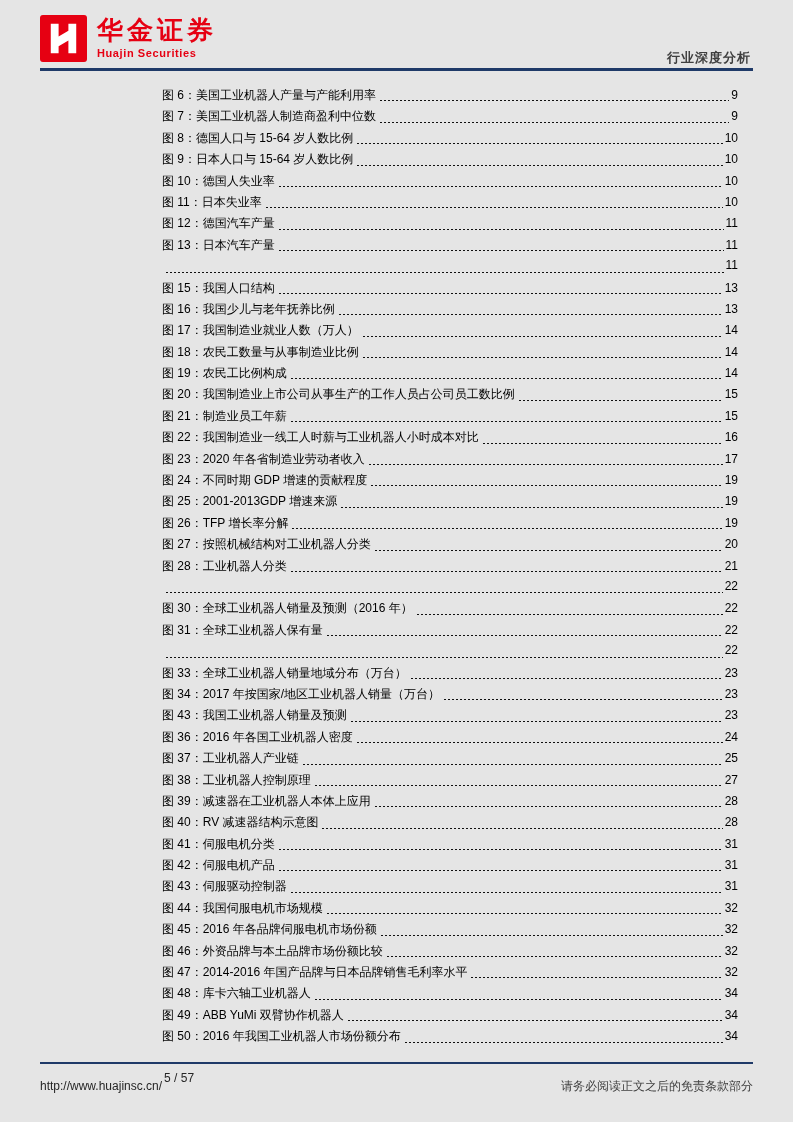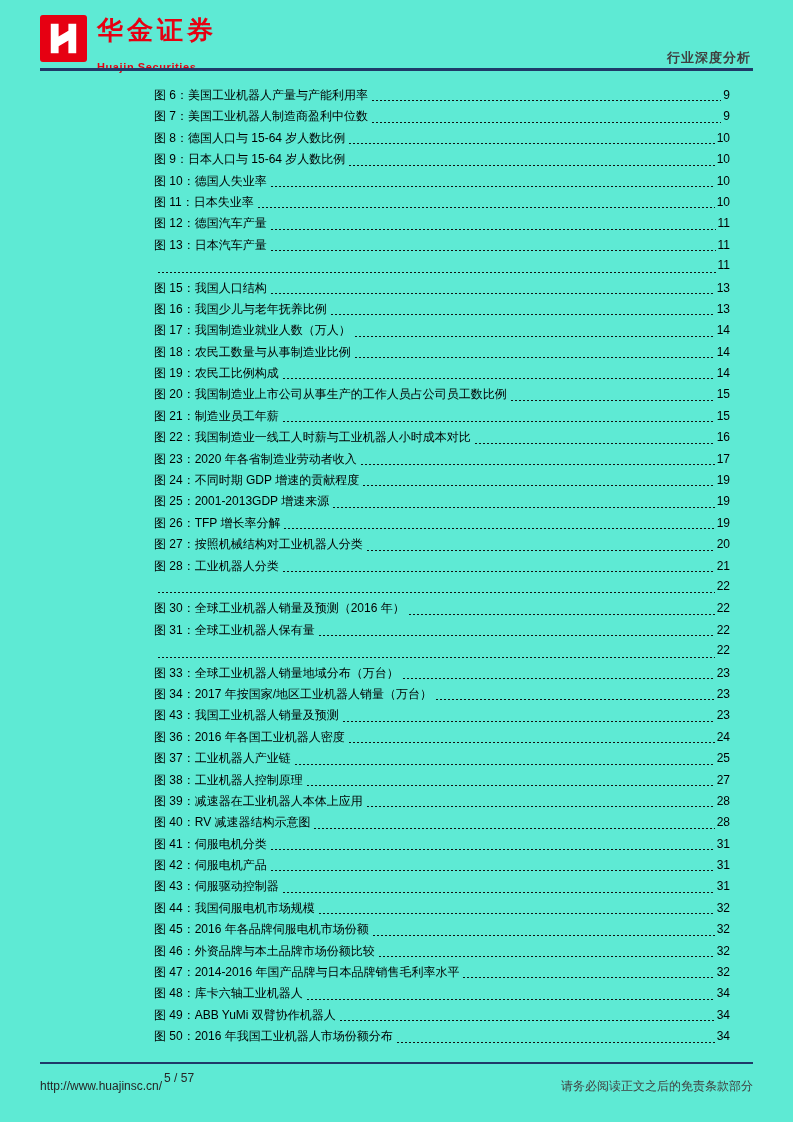--- a/index.html
+++ b/index.html
@@ -1,21 +1,21 @@
 <!DOCTYPE html>
 <html><head>
 <meta charset="utf-8">
 <style>
   * { margin:0; padding:0; box-sizing:border-box; }
   html,body { background:#ffffff; }
   .page {
     position:relative;
     width:793px;
     height:1122px;
-    background:#5eead4;
+    background:#e5e5e5;
     font-family:"Liberation Sans","DejaVu Sans",sans-serif;
     overflow:hidden;
     margin:0 auto;
   }
 
   
   .header-logo {
     position:absolute; left:40px; top:15px;
     width:47px; height:47px; display:block;
   }
@@ -27,36 +27,36 @@
     font-size:26px;
     font-weight:700;
     letter-spacing:4px;
     line-height:1.1;
   }
   .brand-en {
     color:#e60012;
     font-size:11px;
     font-weight:700;
     letter-spacing:0.6px;
-    margin-top:16px;
+    margin-top:2px;
   }
   .doc-type {
     position:absolute; right:42px; top:49px;
     font-size:13px; font-weight:700; color:#3f3f3f;
     letter-spacing:1px;
     margin-left:24px;
   }
   .header-rule {
     position:absolute; left:40px; top:68px;
     width:713px; height:3px; background:#1f3a68;
   }
 
   
   .toc-list {
-    position:absolute; left:154px; top:87px; width:576px;
+    position:absolute; left:162px; top:87px; width:576px;
   }
   .toc-row {
     display:flex;
     align-items:baseline;
     height:21.4px;
     font-size:12px;
     color:#000000;
     cursor:pointer;
   }
   .toc-label { white-space:nowrap; }

